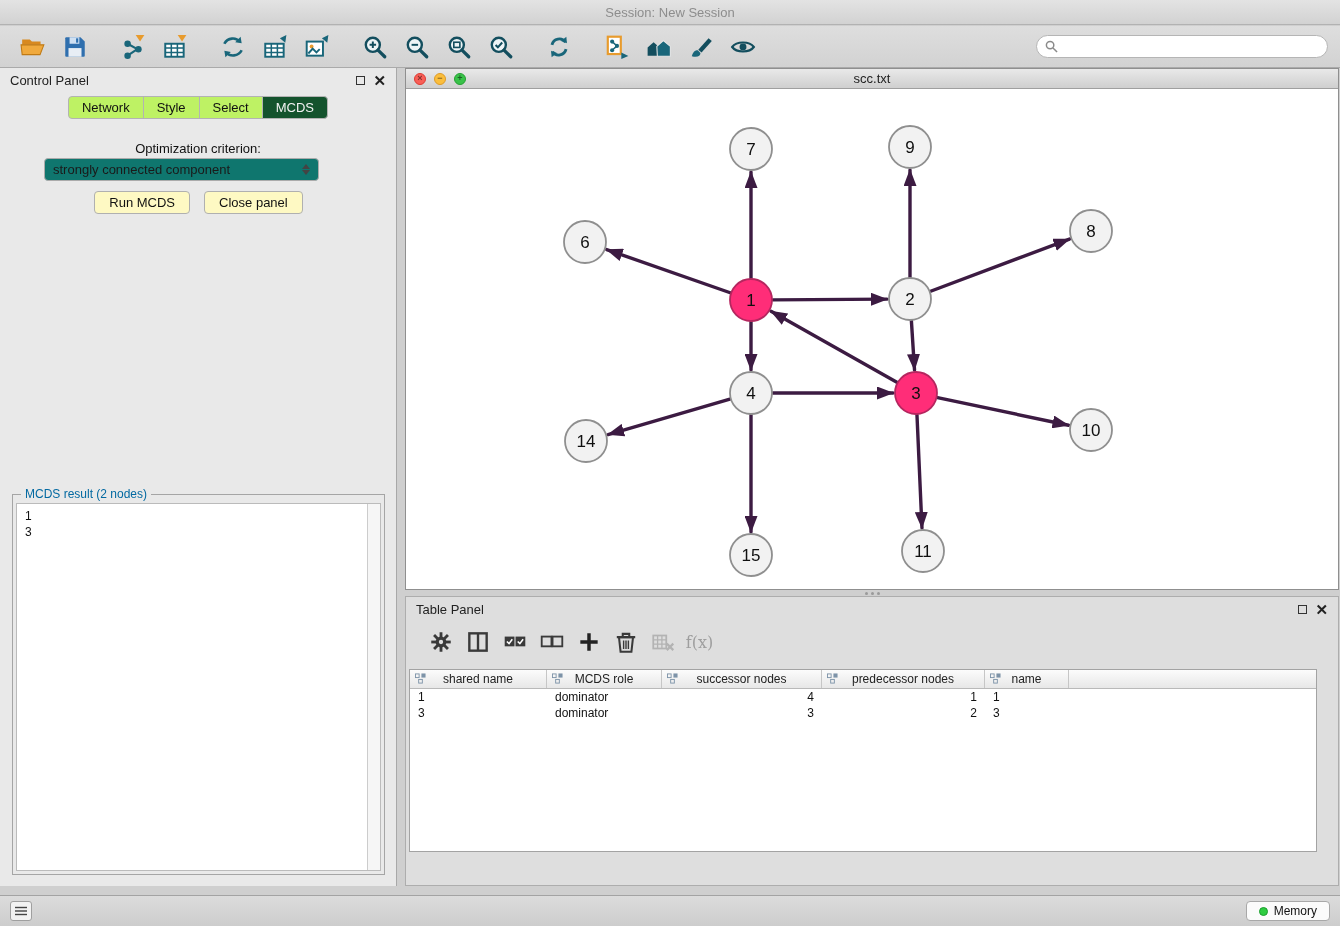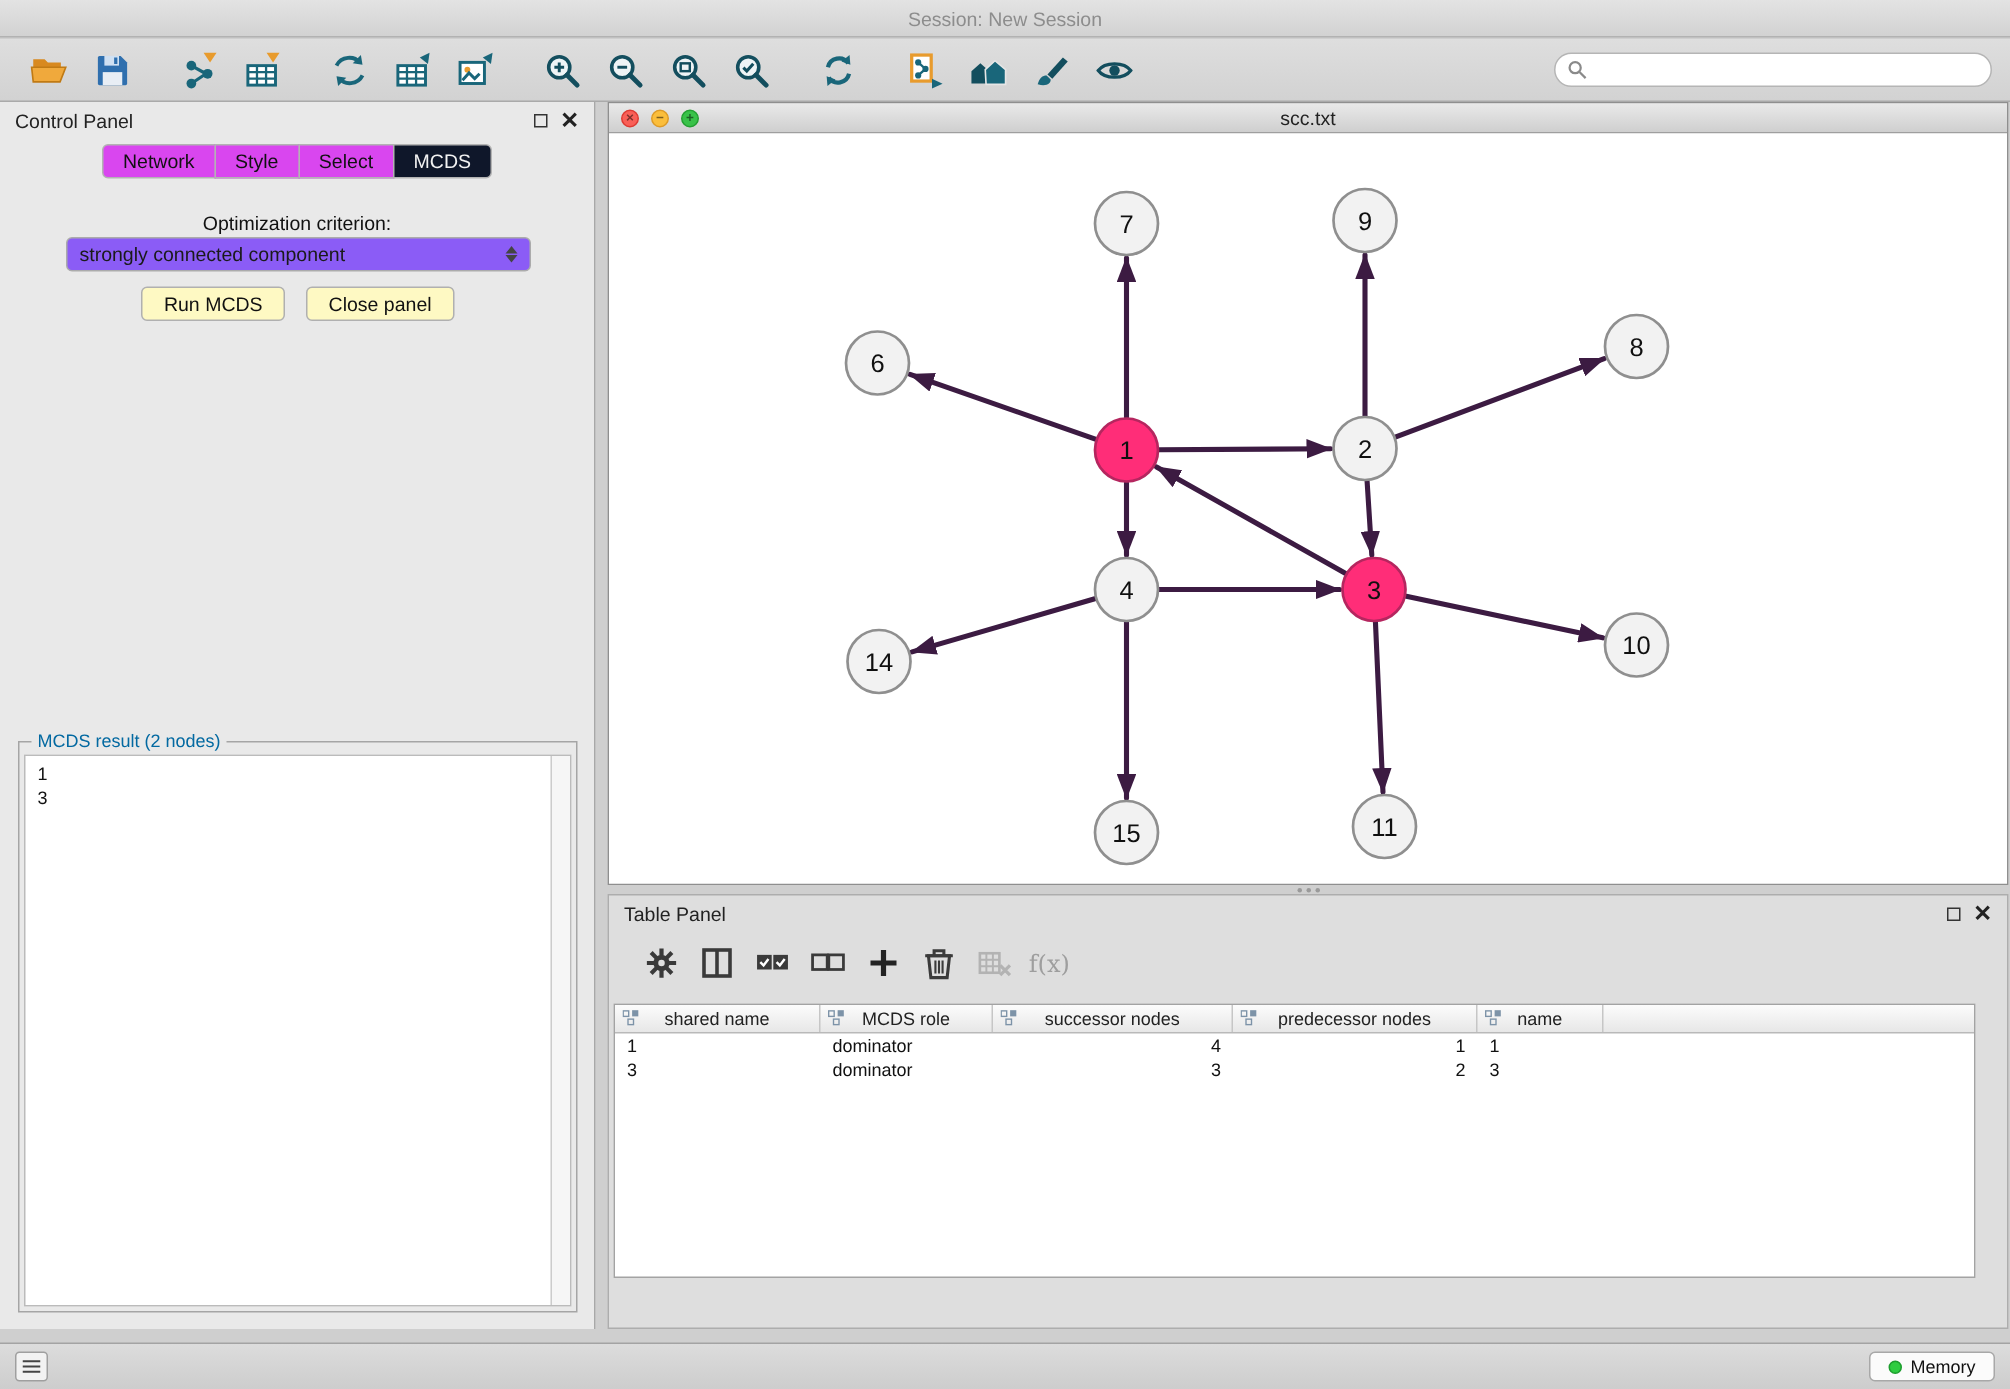--- a/index.html
+++ b/index.html
@@ -24,27 +24,27 @@
   #toolbar-search input{border:none;outline:none;flex:1;font-size:12px;margin-left:6px;
     font-family:"Liberation Sans",sans-serif;background:transparent;}
   
   #control-panel{position:absolute;left:0;top:68px;width:397px;height:818px;background:#e9e9e9;
     border-right:1px solid #a8a8a8;}
   .panel-header{height:24px;display:flex;align-items:center;padding:0 10px;font-size:13px;color:#222;}
   .panel-controls{margin-left:auto;display:flex;align-items:center;gap:8px;}
   .float-box{width:9px;height:9px;border:1.5px solid #333;}
   .close-x{font-size:15px;font-weight:bold;color:#222;line-height:9px;}
   #cp-tabs{display:flex;justify-content:center;margin-top:4px;}
-  .seg-tab{border:1px solid #b3b3b3;background:#d946ef;color:#111;padding:3px 13px;font-size:13px;
+  .seg-tab{border:1px solid #b3b3b3;background:#bef264;color:#111;padding:3px 13px;font-size:13px;
     margin-left:-1px;position:relative;}
   .seg-tab:first-child{border-radius:4px 0 0 4px;margin-left:0;}
   .seg-tab:last-child{border-radius:0 4px 4px 0;}
-  .seg-tab.active{background:#0f172a;color:#f2f2f2;}
+  .seg-tab.active{background:#14532d;color:#f2f2f2;}
   #opt-label{text-align:center;margin-top:22px;font-size:13px;color:#111;}
-  #criterion-select{position:absolute;left:44px;top:90px;width:310px;height:23px;background:#8b5cf6;
+  #criterion-select{position:absolute;left:44px;top:90px;width:275px;height:23px;background:#0f766e;
     border:1px solid #ababab;border-radius:4px;display:flex;align-items:center;padding:0 8px;font-size:13px;}
   .select-arrows{margin-left:auto;display:flex;flex-direction:column;gap:1px;align-items:center;}
   .select-arrows i{display:block;width:0;height:0;border-left:4px solid transparent;border-right:4px solid transparent;}
   .select-arrows i.up{border-bottom:5px solid #444;}
   .select-arrows i.down{border-top:5px solid #444;}
   #cp-buttons{position:absolute;left:0;top:123px;width:397px;display:flex;justify-content:center;gap:14px;}
   .cp-btn{background:#fef9c3;border:1px solid #b0b0b0;border-radius:4px;padding:3px 14px;font-size:13px;color:#111;}
   #result-group{position:absolute;left:12px;top:426px;width:373px;height:381px;border:1px solid #a5a5a5;background:#e9e9e9;}
   #result-title{position:absolute;left:8px;top:-8px;background:#e9e9e9;padding:0 4px;font-size:12px;color:#0369a1;}
   #result-box{position:absolute;left:3px;top:8px;right:3px;bottom:3px;background:#ffffff;border:1px solid #bbbbbb;display:flex;}

